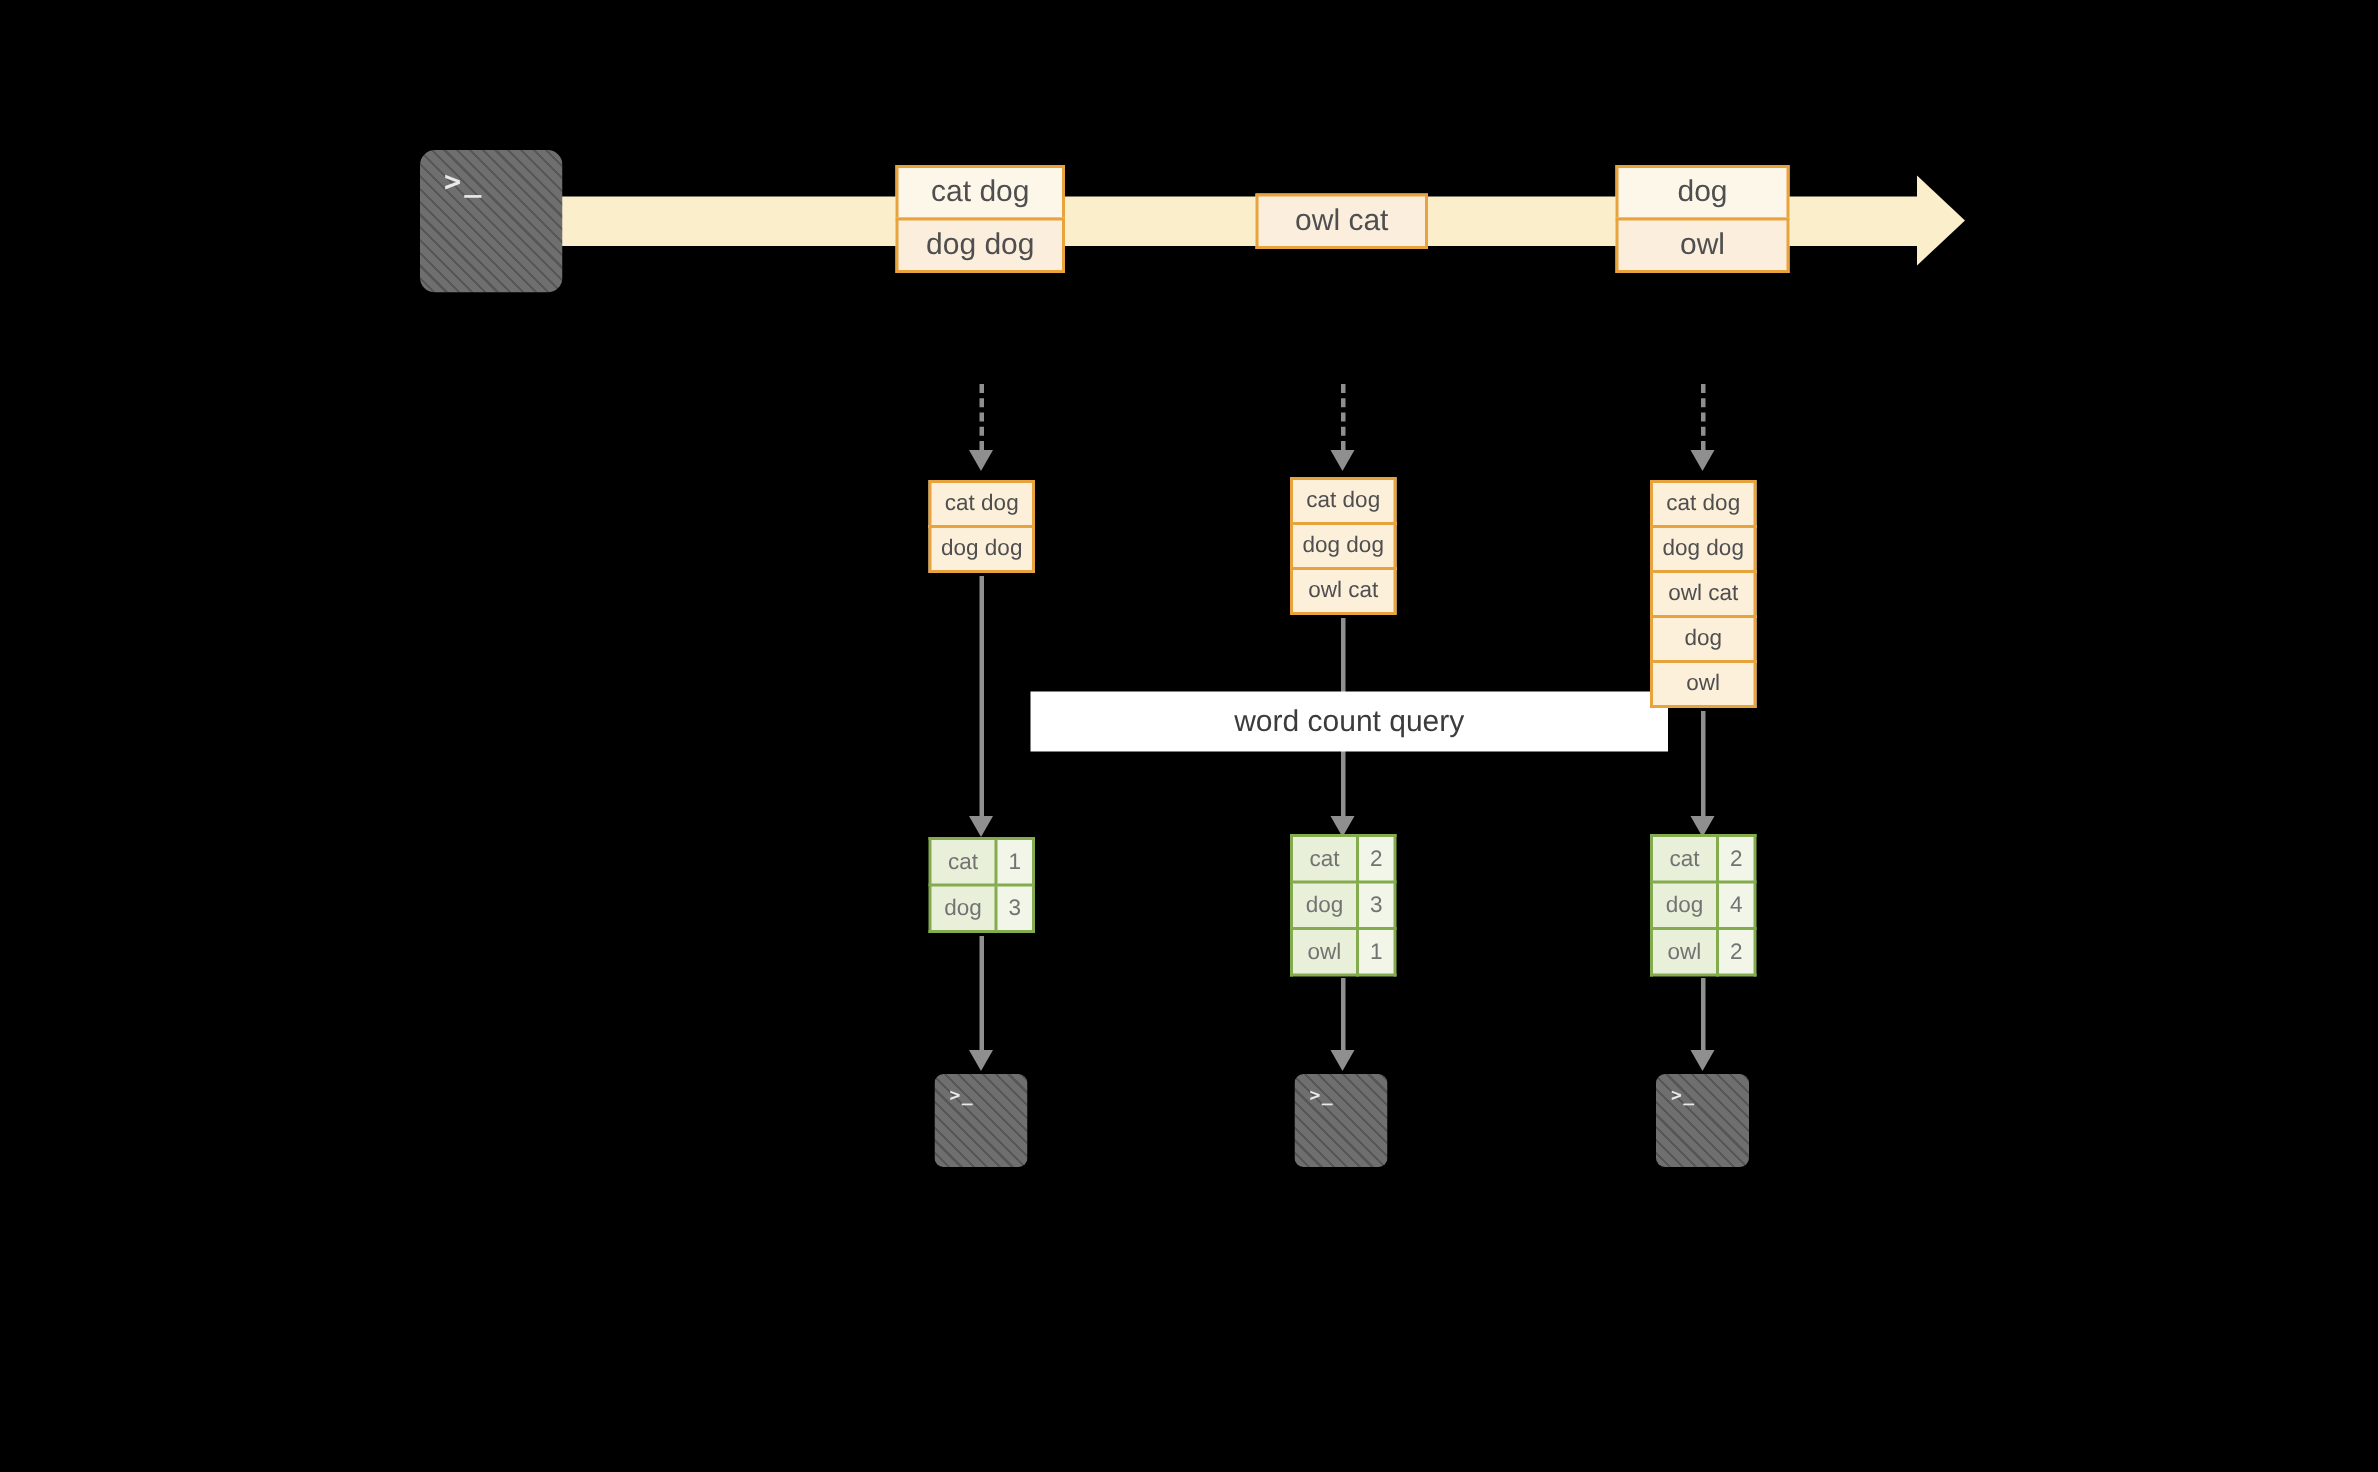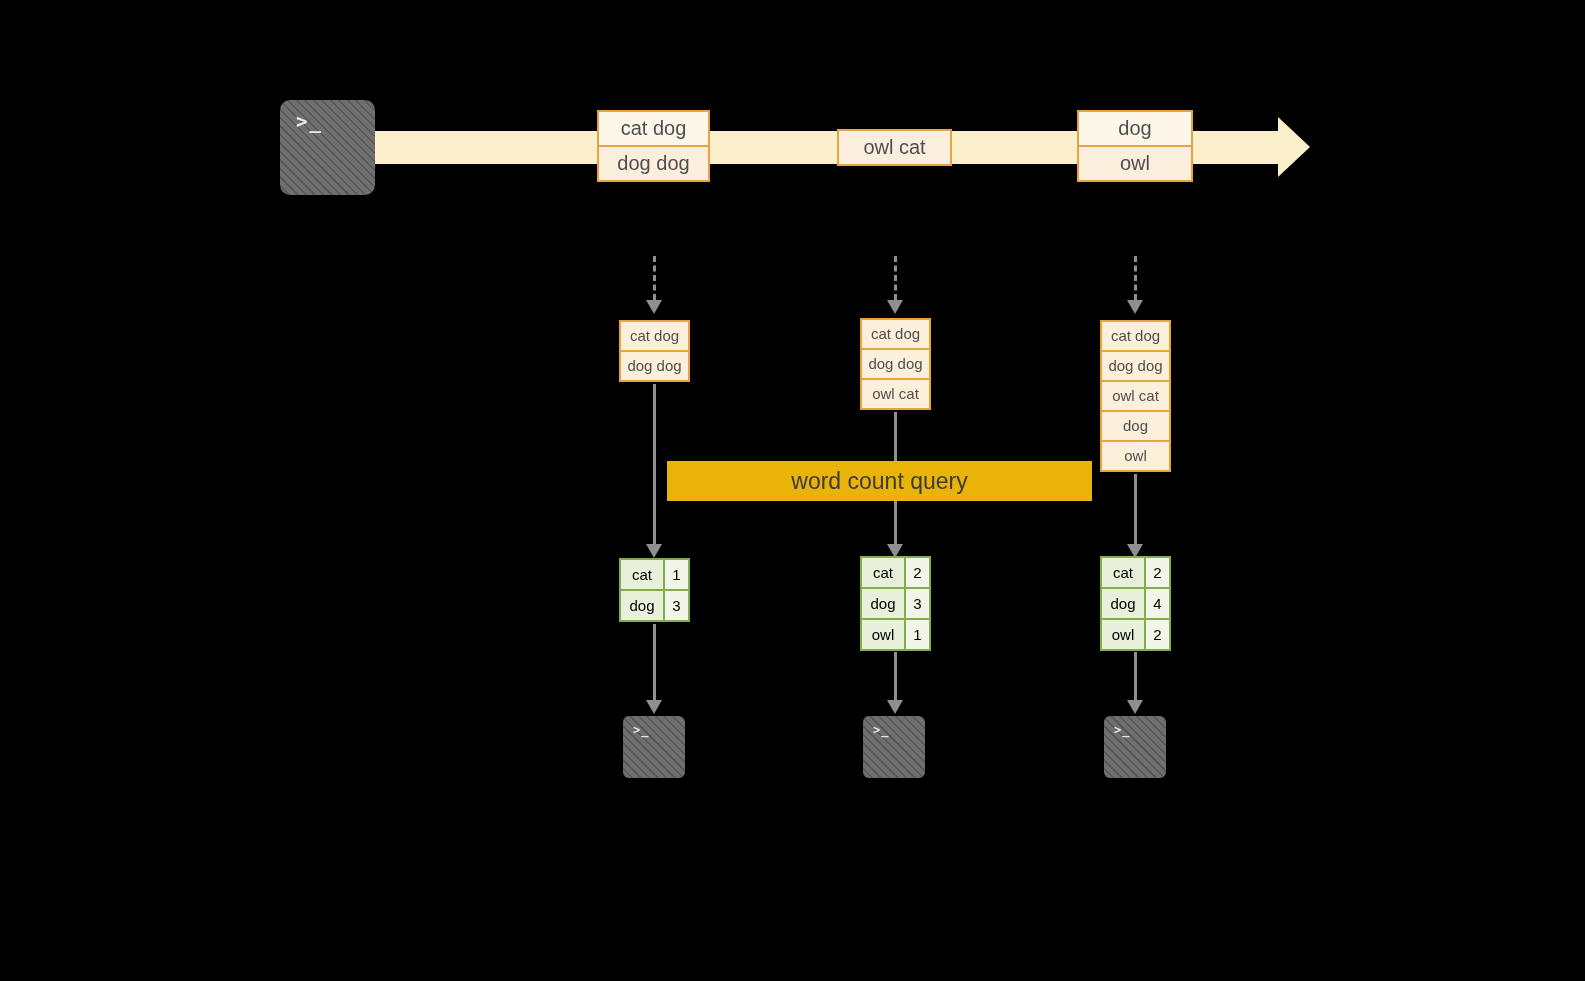--- a/index.html
+++ b/index.html
@@ -36,26 +36,26 @@
         font-size:15px;text-align:center;color:#4f4f4f;}
   .brow + .brow{margin-top:-2px;}
 
   
   .vline{position:absolute;width:3px;background:#8f8f8f;z-index:1;}
   .vdash{position:absolute;width:0;border-left:3px dashed #8f8f8f;z-index:1;}
   .ahead{position:absolute;width:0;height:0;border-left:8px solid transparent;border-right:8px solid transparent;
          border-top:14px solid #8f8f8f;z-index:1;}
 
   
-  .banner{position:absolute;left:667px;top:461px;width:425px;height:40px;background:#eab308;z-index:2;
-          text-align:center;line-height:40px;font-size:23px;color:#3c3c3c;}
+  .banner{position:absolute;left:687px;top:461px;width:425px;height:40px;background:#ffffff;z-index:2;
+          text-align:center;line-height:40px;font-size:20px;color:#3c3c3c;}
 
   
   .wct{position:absolute;border-collapse:collapse;z-index:3;}
-  .wct td{border:2px solid #84ab4e;font-size:15px;color:#000000;text-align:center;padding:0;height:29px;}
+  .wct td{border:2px solid #84ab4e;font-size:15px;color:#737373;text-align:center;padding:0;height:29px;}
   .wct td.w{width:42px;background:#e8f0da;}
   .wct td.c{width:23px;background:#f1f6e9;}
 </style>
 </head>
 <body>
 
 <div class="canvas">
 
   <div class="band"></div>
   <div class="band-head"></div>

